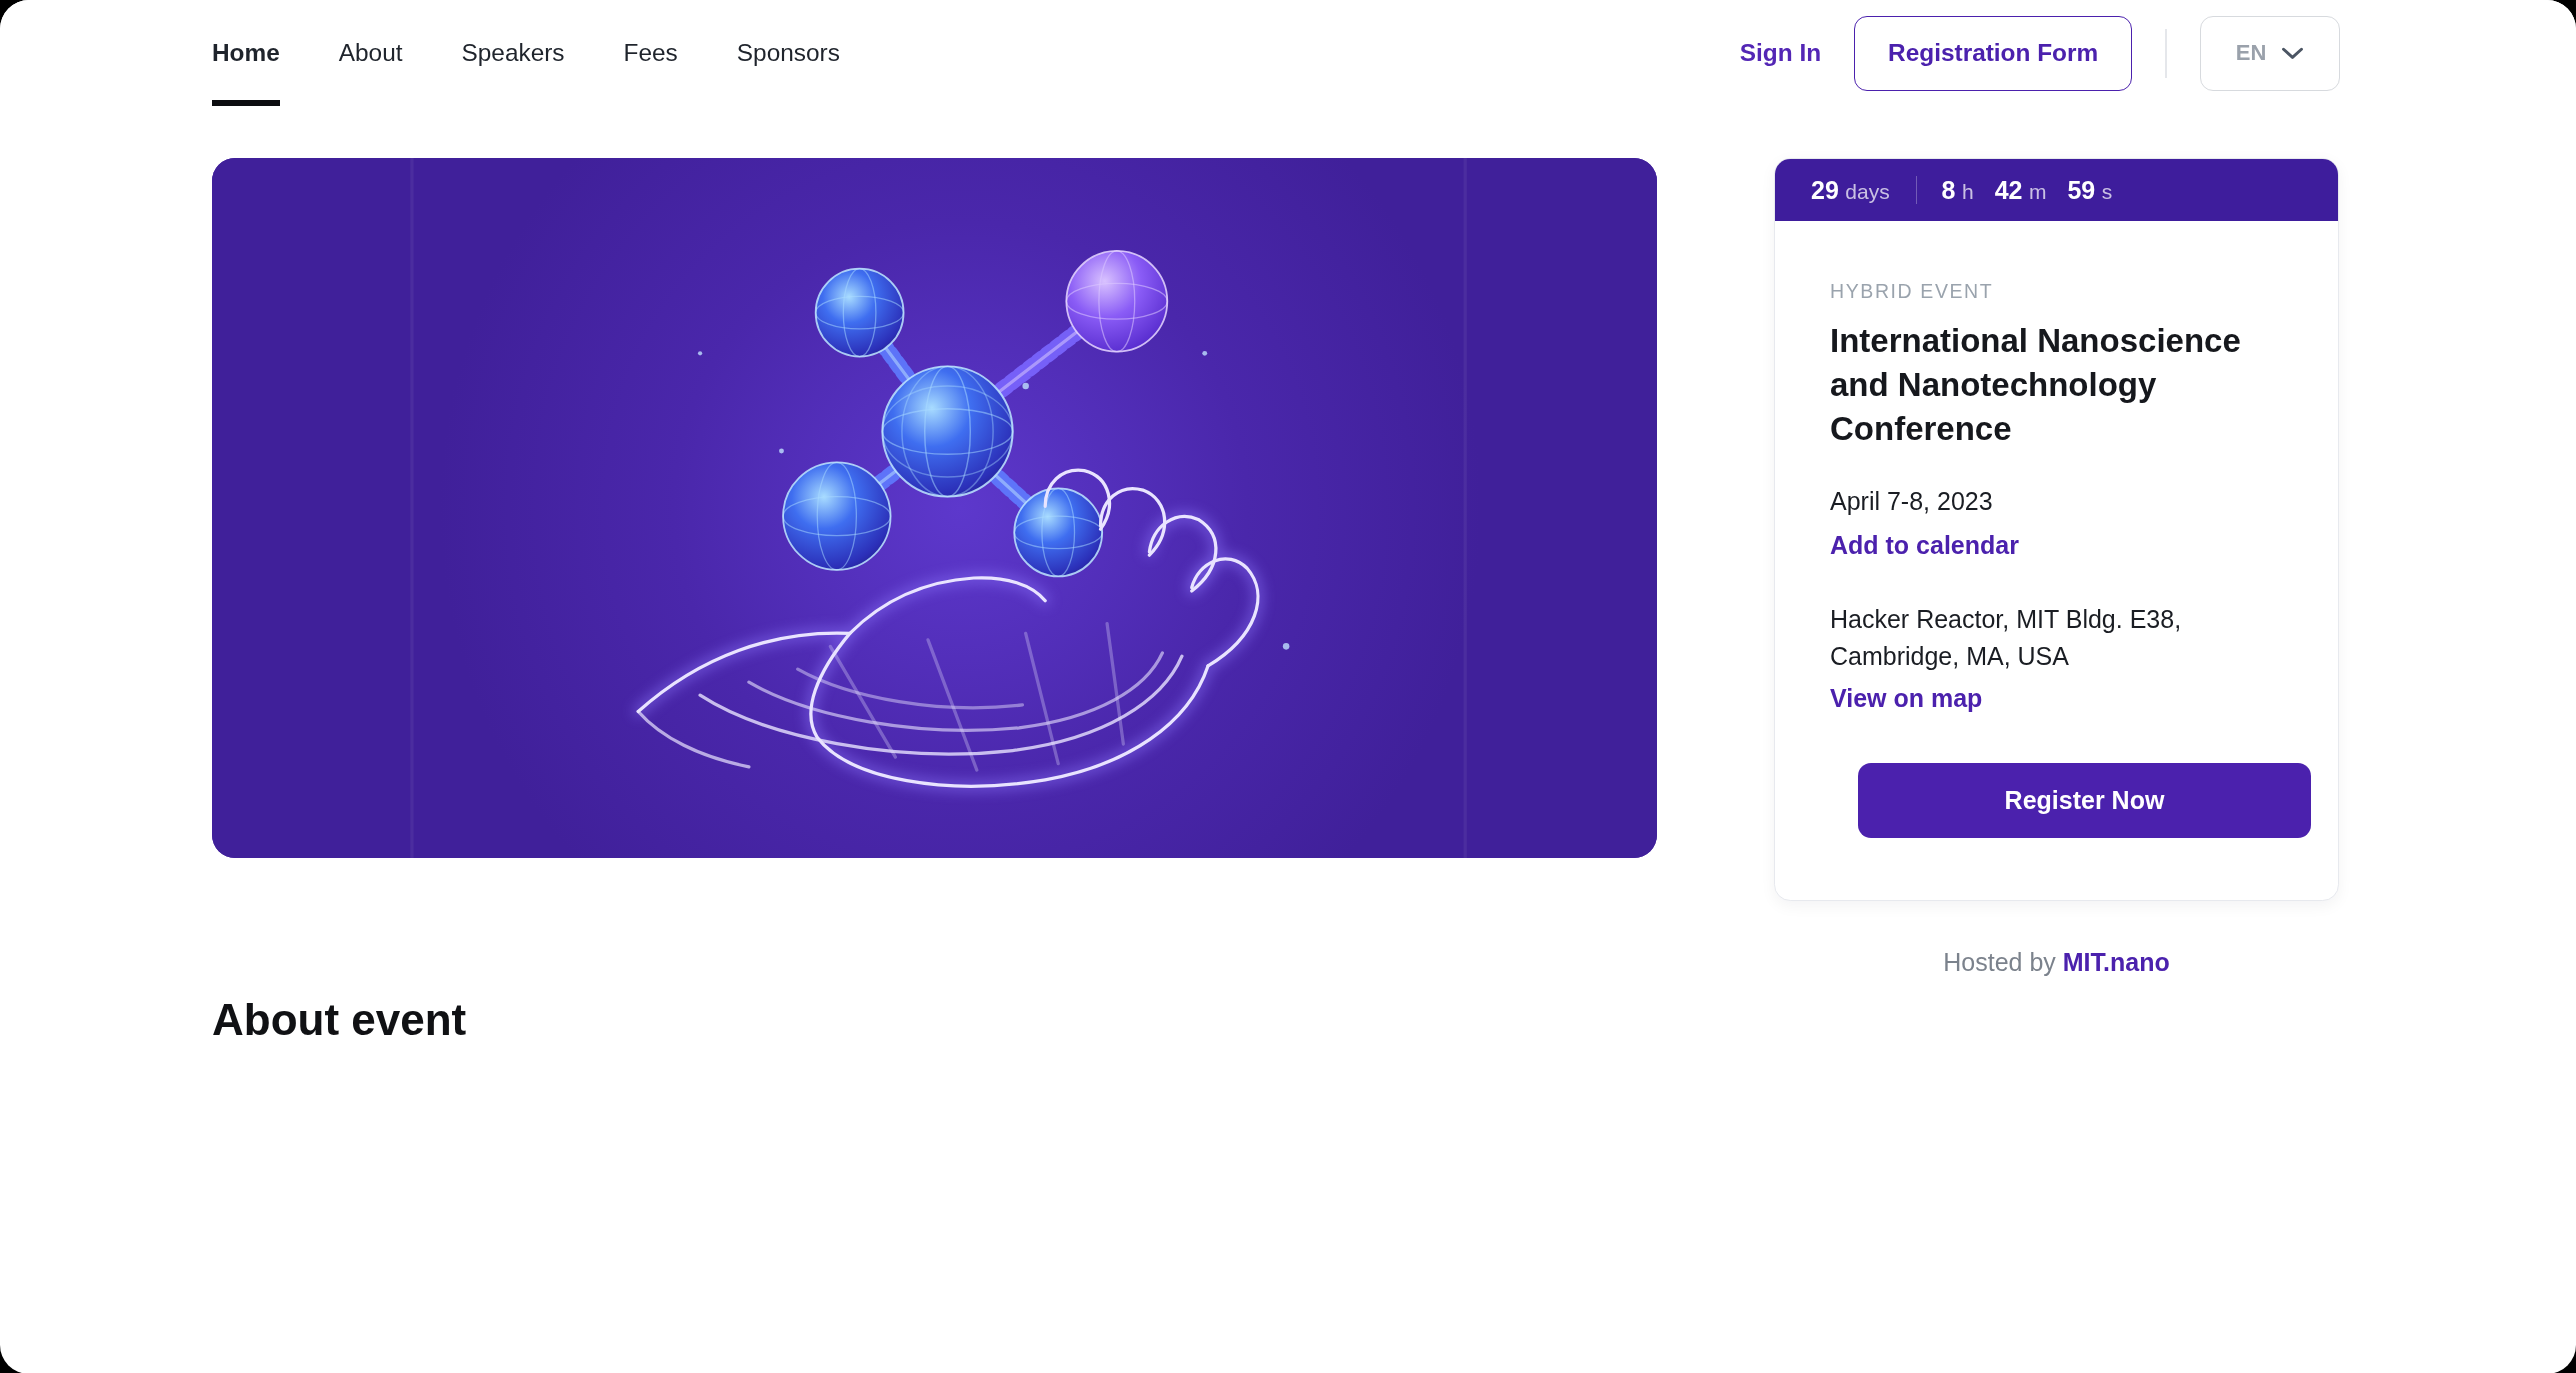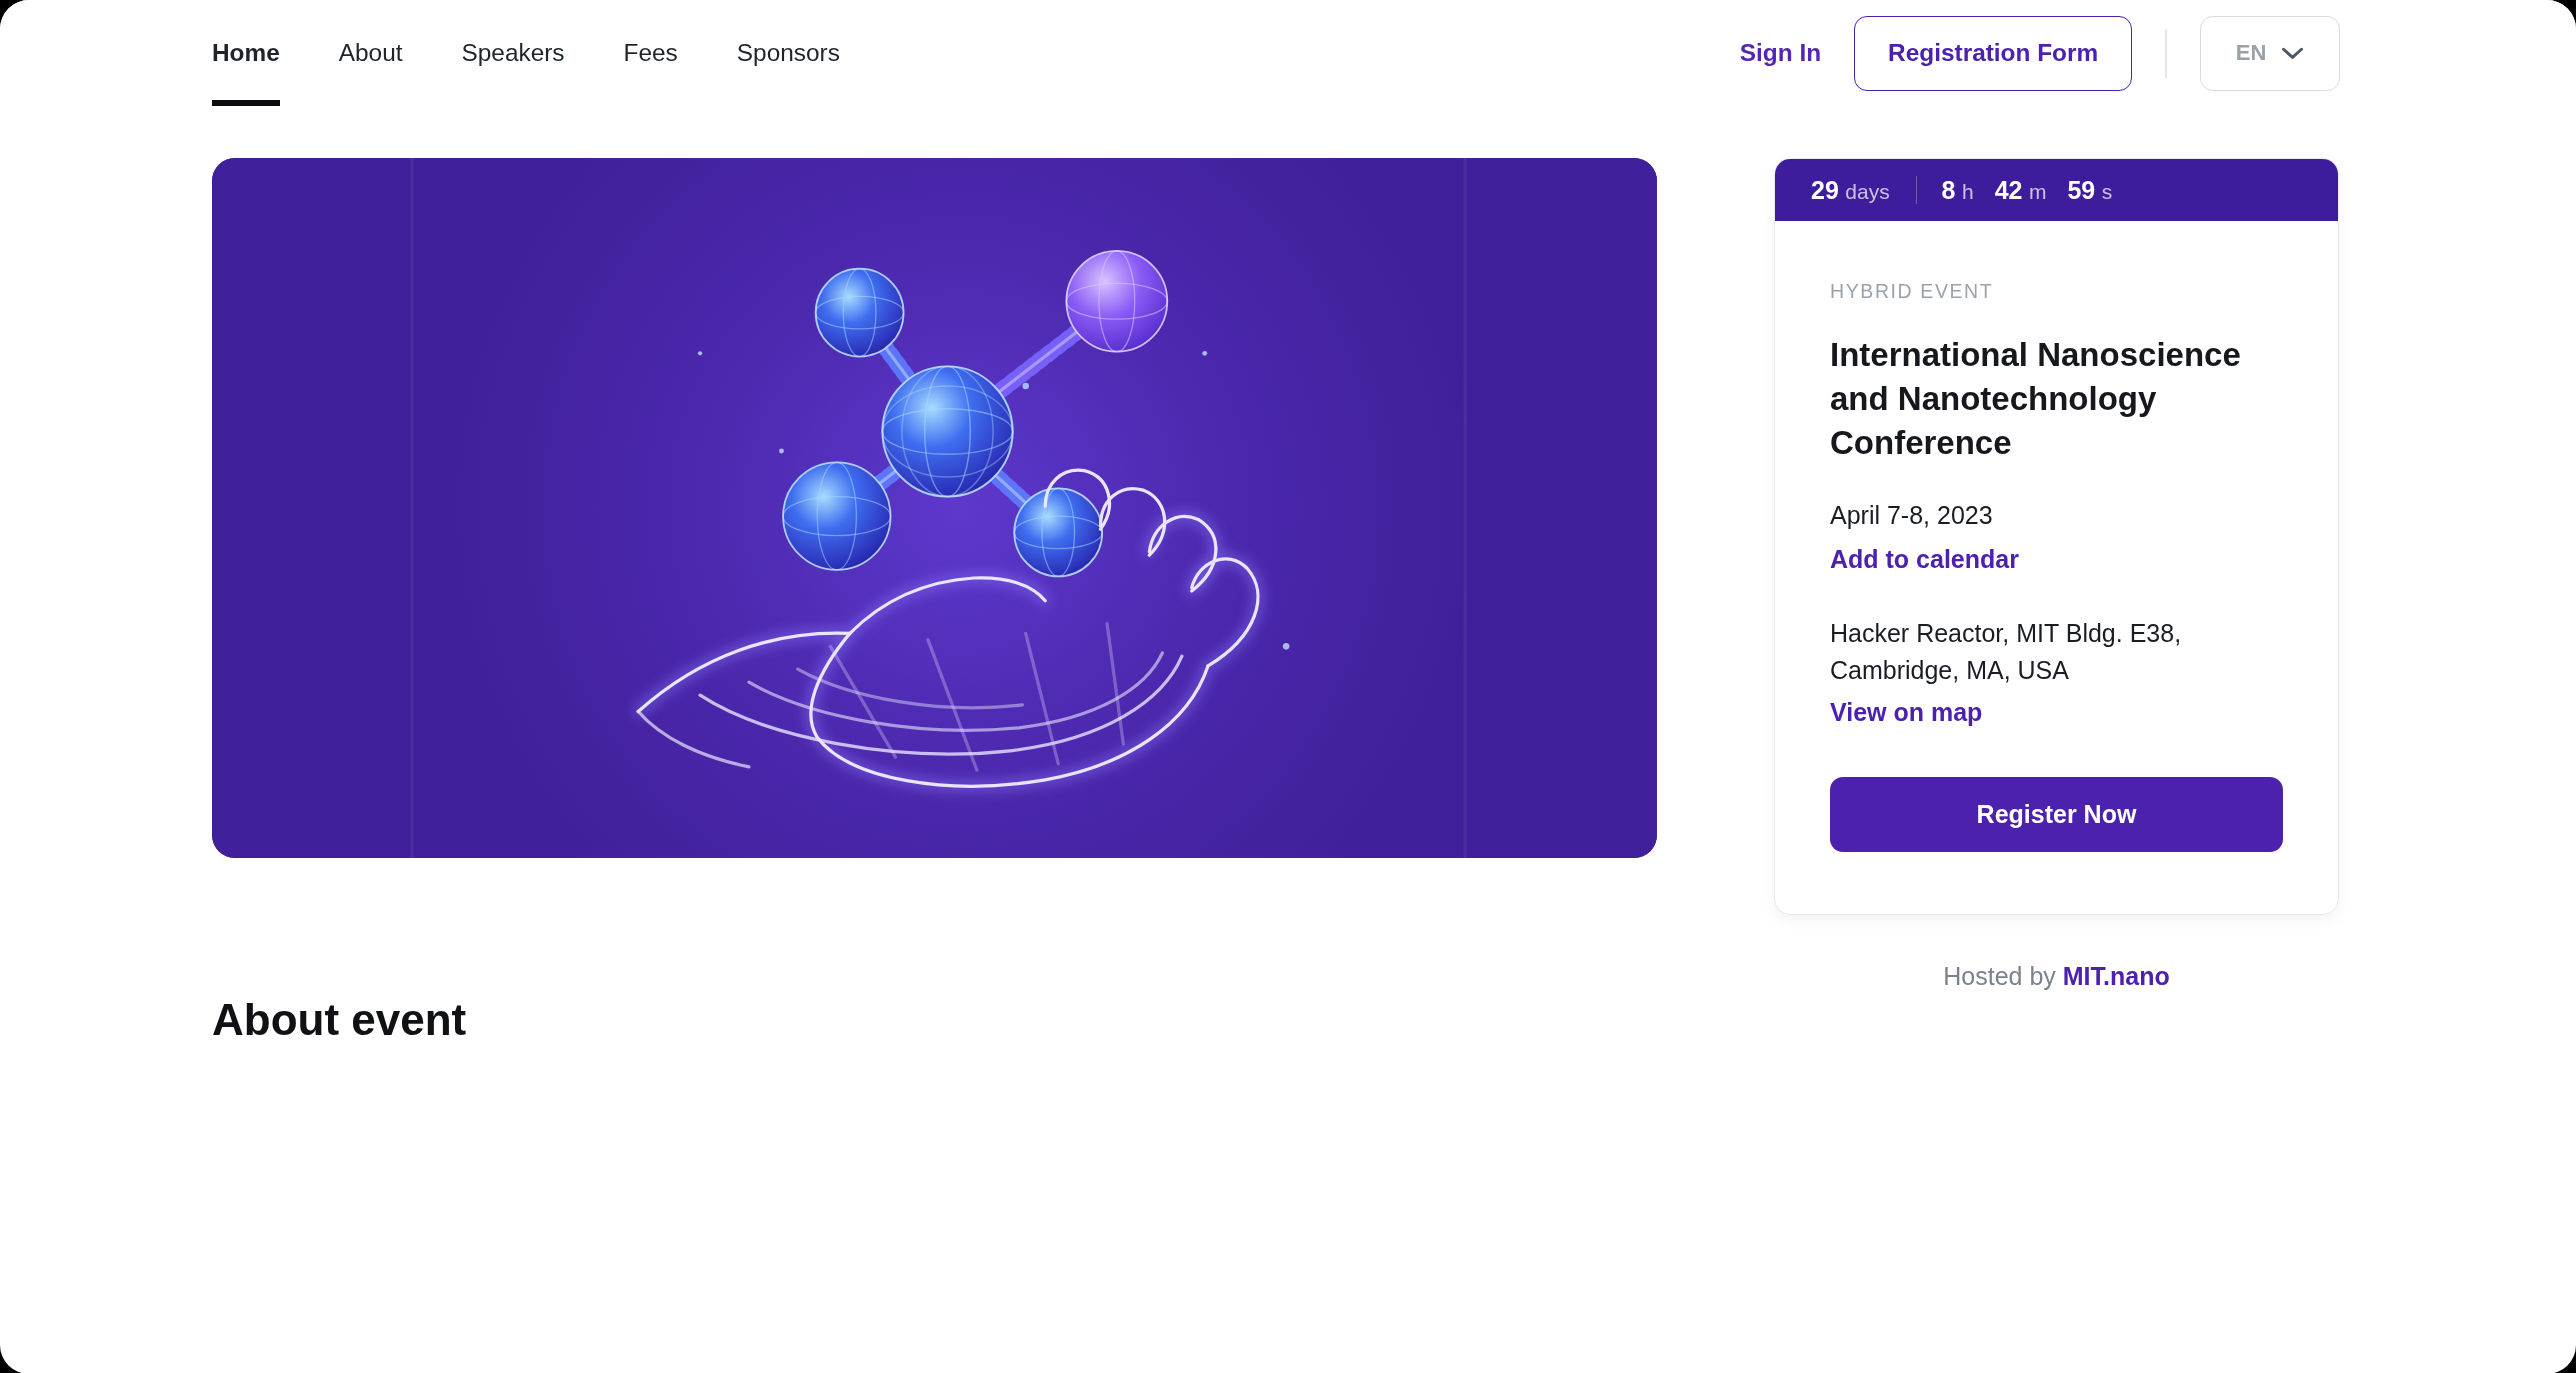--- a/index.html
+++ b/index.html
@@ -64,32 +64,32 @@
   .cd-num { font-size:25px; font-weight:700; }
   .cd-unit { font-size:21px; font-weight:400; color:rgba(255,255,255,.72); margin-left:6.5px; }
   .cd-group { display:flex; align-items:baseline; margin-right:21px; }
   .cd-group:last-child { margin-right:0; }
   .cd-div { width:1.6px; height:28px; background:rgba(255,255,255,.28); margin:0 24.4px 0 4.9px; }
   .card-body { padding:59px 55px 62px 55px; }
   .event-type {
     font-size:19.5px; letter-spacing:1.6px; color:#9aa3ad; font-weight:500;
   }
   .event-title {
-    margin-top:30px; font-size:33px; line-height:44px; font-weight:700; color:#16181d;
+    margin-top:16px; font-size:33px; line-height:44px; font-weight:700; color:#16181d;
   }
   .event-date { margin-top:36px; font-size:25px; color:#1a1d23; }
   .link-purple {
     display:inline-block; margin-top:14.7px; font-size:25px; font-weight:600;
     color:#4b21ad; cursor:pointer; text-decoration:none;
   }
   .event-loc { margin-top:41px; font-size:25px; line-height:37px; color:#1a1d23; }
   .register-btn {
     margin-top:50px; width:100%; height:75px; border:none; border-radius:13px;
     background:#4b21ad; color:#fff; font-size:25px; font-weight:700;
-    font-family:inherit; cursor:pointer;
+    font-family:inherit; cursor:pointer;margin-left:28px;
   }
   .hosted { margin-top:47px; text-align:center; font-size:25px; color:#7b828c; }
   .hosted a { color:#4b21ad; font-weight:700; text-decoration:none; cursor:pointer; }
 
   
   .about { margin-top:137px; }
   .about-heading { font-size:44px; font-weight:700; color:#101114; }
   .about-text {
     margin-top:54px; font-size:25px; line-height:37px; color:#15171c; max-width:1420px;
   }

